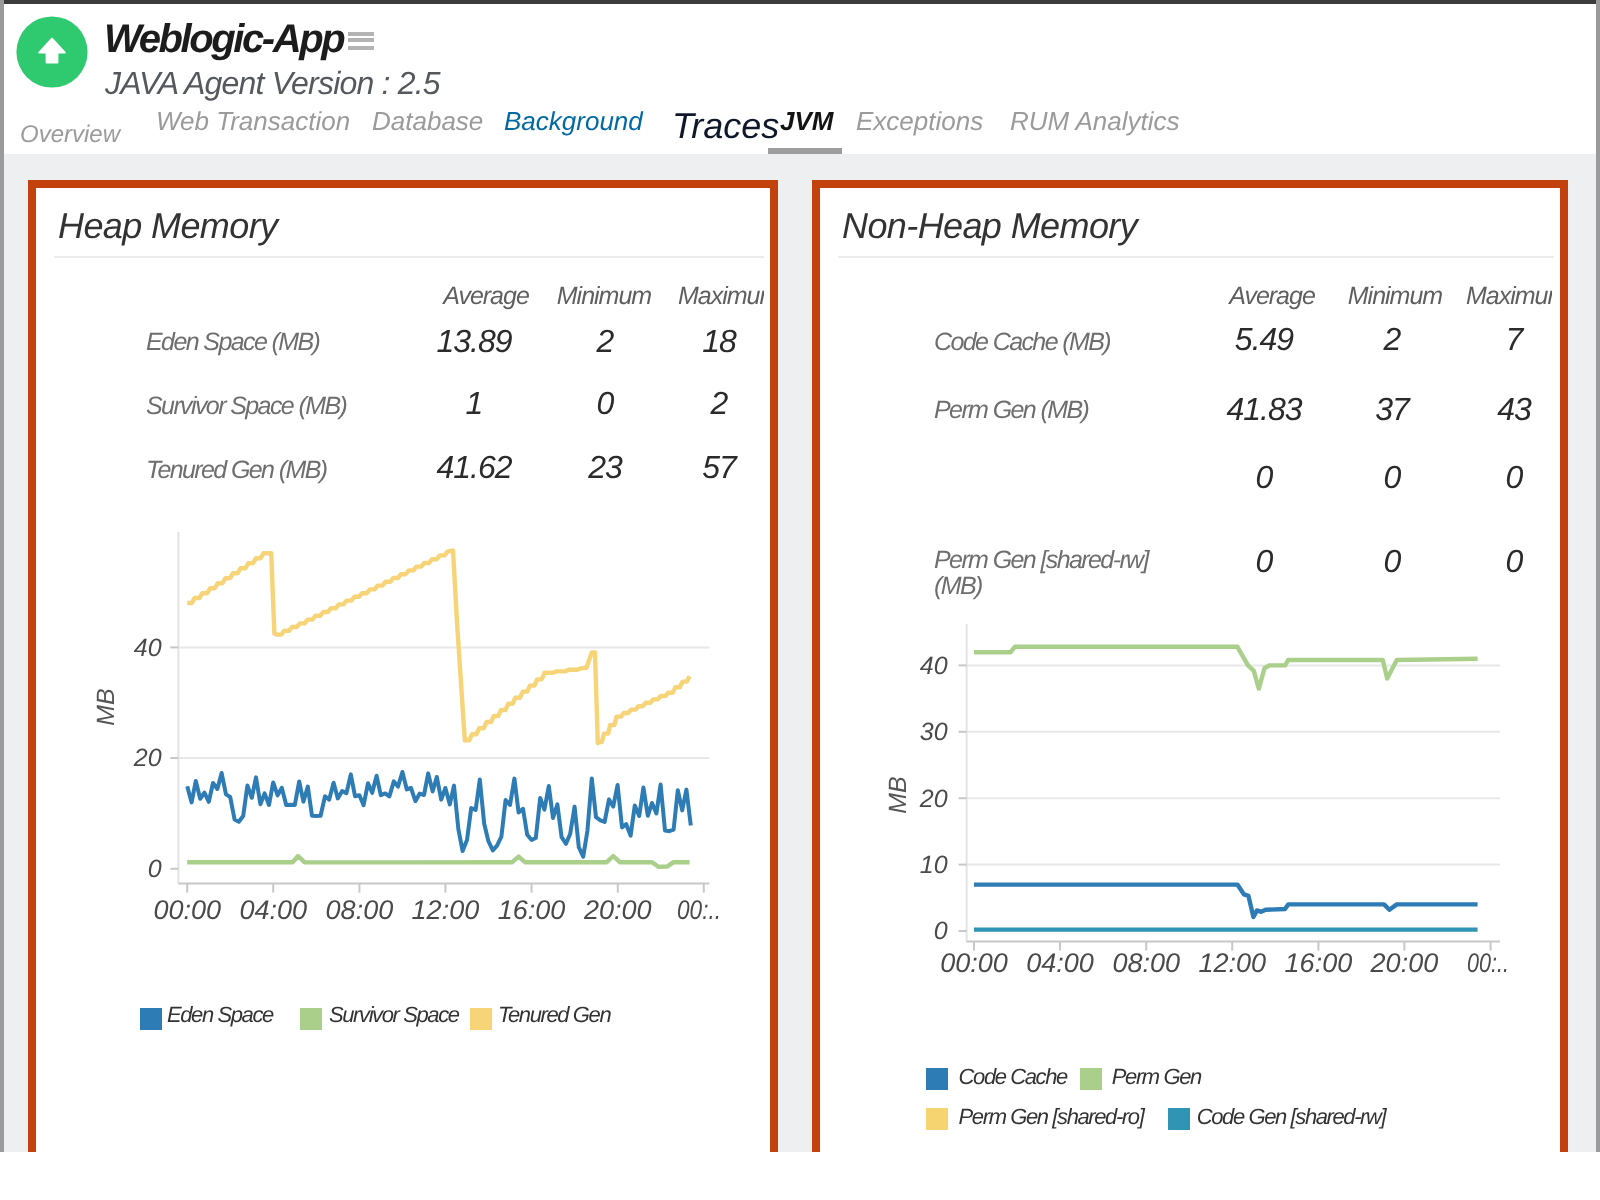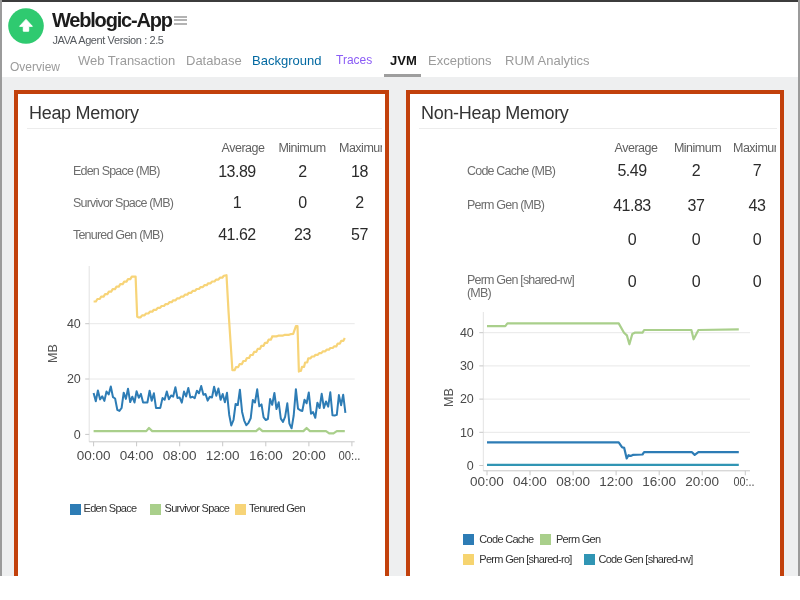--- a/index.html
+++ b/index.html
@@ -1,17 +1,17 @@
 <!DOCTYPE html>
 <html><head>
 <meta charset="utf-8">
 <style>
 * { margin:0; padding:0; box-sizing:border-box; }
 html,body { width:800px; height:600px; font-family:"Liberation Sans", sans-serif; background:#fff; }
-#frame { position:relative; width:800px; height:576px; overflow:hidden; background:#fff; }
+#frame { position:relative; width:800px; height:576px; overflow:hidden; background:#fff;font-style:italic; }
 .card { position:absolute; top:90px; height:500px; background:#fff; border:4px solid #c2410c; }
 .ctitle { position:absolute; left:11px; top:8.7px; font-size:18px; letter-spacing:-0.3px; color:#333; }
 .crule { position:absolute; top:33.5px; border-top:1px solid #ececec; }
 .hdr { position:absolute; top:47.2px; font-size:12.5px; letter-spacing:-0.5px; color:#5f5f5f; width:60px; text-align:center; }
 .hdrx { position:absolute; top:47.2px; font-size:12.5px; letter-spacing:-0.5px; color:#5f5f5f; white-space:nowrap; }
 .lbl { position:absolute; font-size:12.5px; letter-spacing:-0.8px; color:#6e6e6e; line-height:12.5px; white-space:nowrap; }
 .lbl2 { position:absolute; font-size:12.5px; letter-spacing:-0.8px; color:#6e6e6e; line-height:12.6px; }
 .val { position:absolute; font-size:16px; letter-spacing:-0.5px; color:#2b2b2b; width:60px; text-align:center; }
 .leg { position:absolute; font-size:11px; letter-spacing:-0.7px; color:#333; white-space:nowrap; }
 .sq { position:absolute; width:11px; height:11px; }
@@ -24,27 +24,27 @@
   <svg width="38" height="38" style="position:absolute;left:8px;top:8px;">
     <circle cx="18" cy="18" r="17.8" fill="#2fca70"></circle>
     <path d="M18 11.4 L24.4 18.3 L20.7 18.3 L20.7 23.2 L15.3 23.2 L15.3 18.3 L11.6 18.3 Z" fill="#fff" stroke="#fff" stroke-width="1" stroke-linejoin="round"></path>
   </svg>
   <div style="position:absolute;left:52px;top:9px;font-size:20px;font-weight:bold;letter-spacing:-1.2px;color:#1c1c1c;">Weblogic-App</div>
   <div style="position:absolute;left:174px;top:15.5px;width:13px;">
     <div style="height:2px;background:#b3b3b3;margin-bottom:1.5px;"></div>
     <div style="height:2px;background:#b3b3b3;margin-bottom:1.5px;"></div>
     <div style="height:2px;background:#b3b3b3;"></div>
   </div>
-  <div style="position:absolute;left:52.5px;top:33.5px;font-size:11px;letter-spacing:-0.4px;color:#55595e;">JAVA Agent Version : 2.5</div>
+  <div style="position:absolute;left:52.5px;top:33.5px;font-size:16px;letter-spacing:-0.4px;color:#55595e;">JAVA Agent Version : 2.5</div>
 
   <div style="position:absolute;left:10px;top:60px;font-size:12px;color:#9b9b9b;white-space:nowrap;">Overview</div>
   <div style="position:absolute;left:78px;top:52.5px;font-size:13px;color:#9b9b9b;white-space:nowrap;">Web Transaction</div>
   <div style="position:absolute;left:186px;top:52.5px;font-size:13px;color:#9b9b9b;white-space:nowrap;">Database</div>
   <div style="position:absolute;left:252px;top:52.5px;font-size:13px;color:#0369a1;white-space:nowrap;">Background</div>
-  <div style="position:absolute;left:336px;top:52.5px;font-size:12px;color:#8b5cf6;white-space:nowrap;">Traces</div>
+  <div style="position:absolute;left:336px;top:52.5px;font-size:18px;color:#0f172a;white-space:nowrap;">Traces</div>
   <div style="position:absolute;left:390px;top:52.5px;font-size:13px;color:#9b9b9b;font-weight:bold;color:#141414;white-space:nowrap;">JVM</div>
   <div style="position:absolute;left:428px;top:52.5px;font-size:13px;color:#9b9b9b;white-space:nowrap;">Exceptions</div>
   <div style="position:absolute;left:505px;top:52.5px;font-size:13px;color:#9b9b9b;white-space:nowrap;">RUM Analytics</div>
   <div style="position:absolute;left:384px;top:74px;width:37px;height:2.5px;background:#9e9e9e;"></div>
 
   <div class="card" style="left:14px;width:375px;">
     <div class="ctitle">Heap Memory</div>
     <div class="crule" style="left:9px;width:355px;"></div>
     <div style="position:absolute;left:0;top:0;width:364px;height:250px;overflow:hidden;">
       <div class="hdr" style="left:195px;">Average</div>

